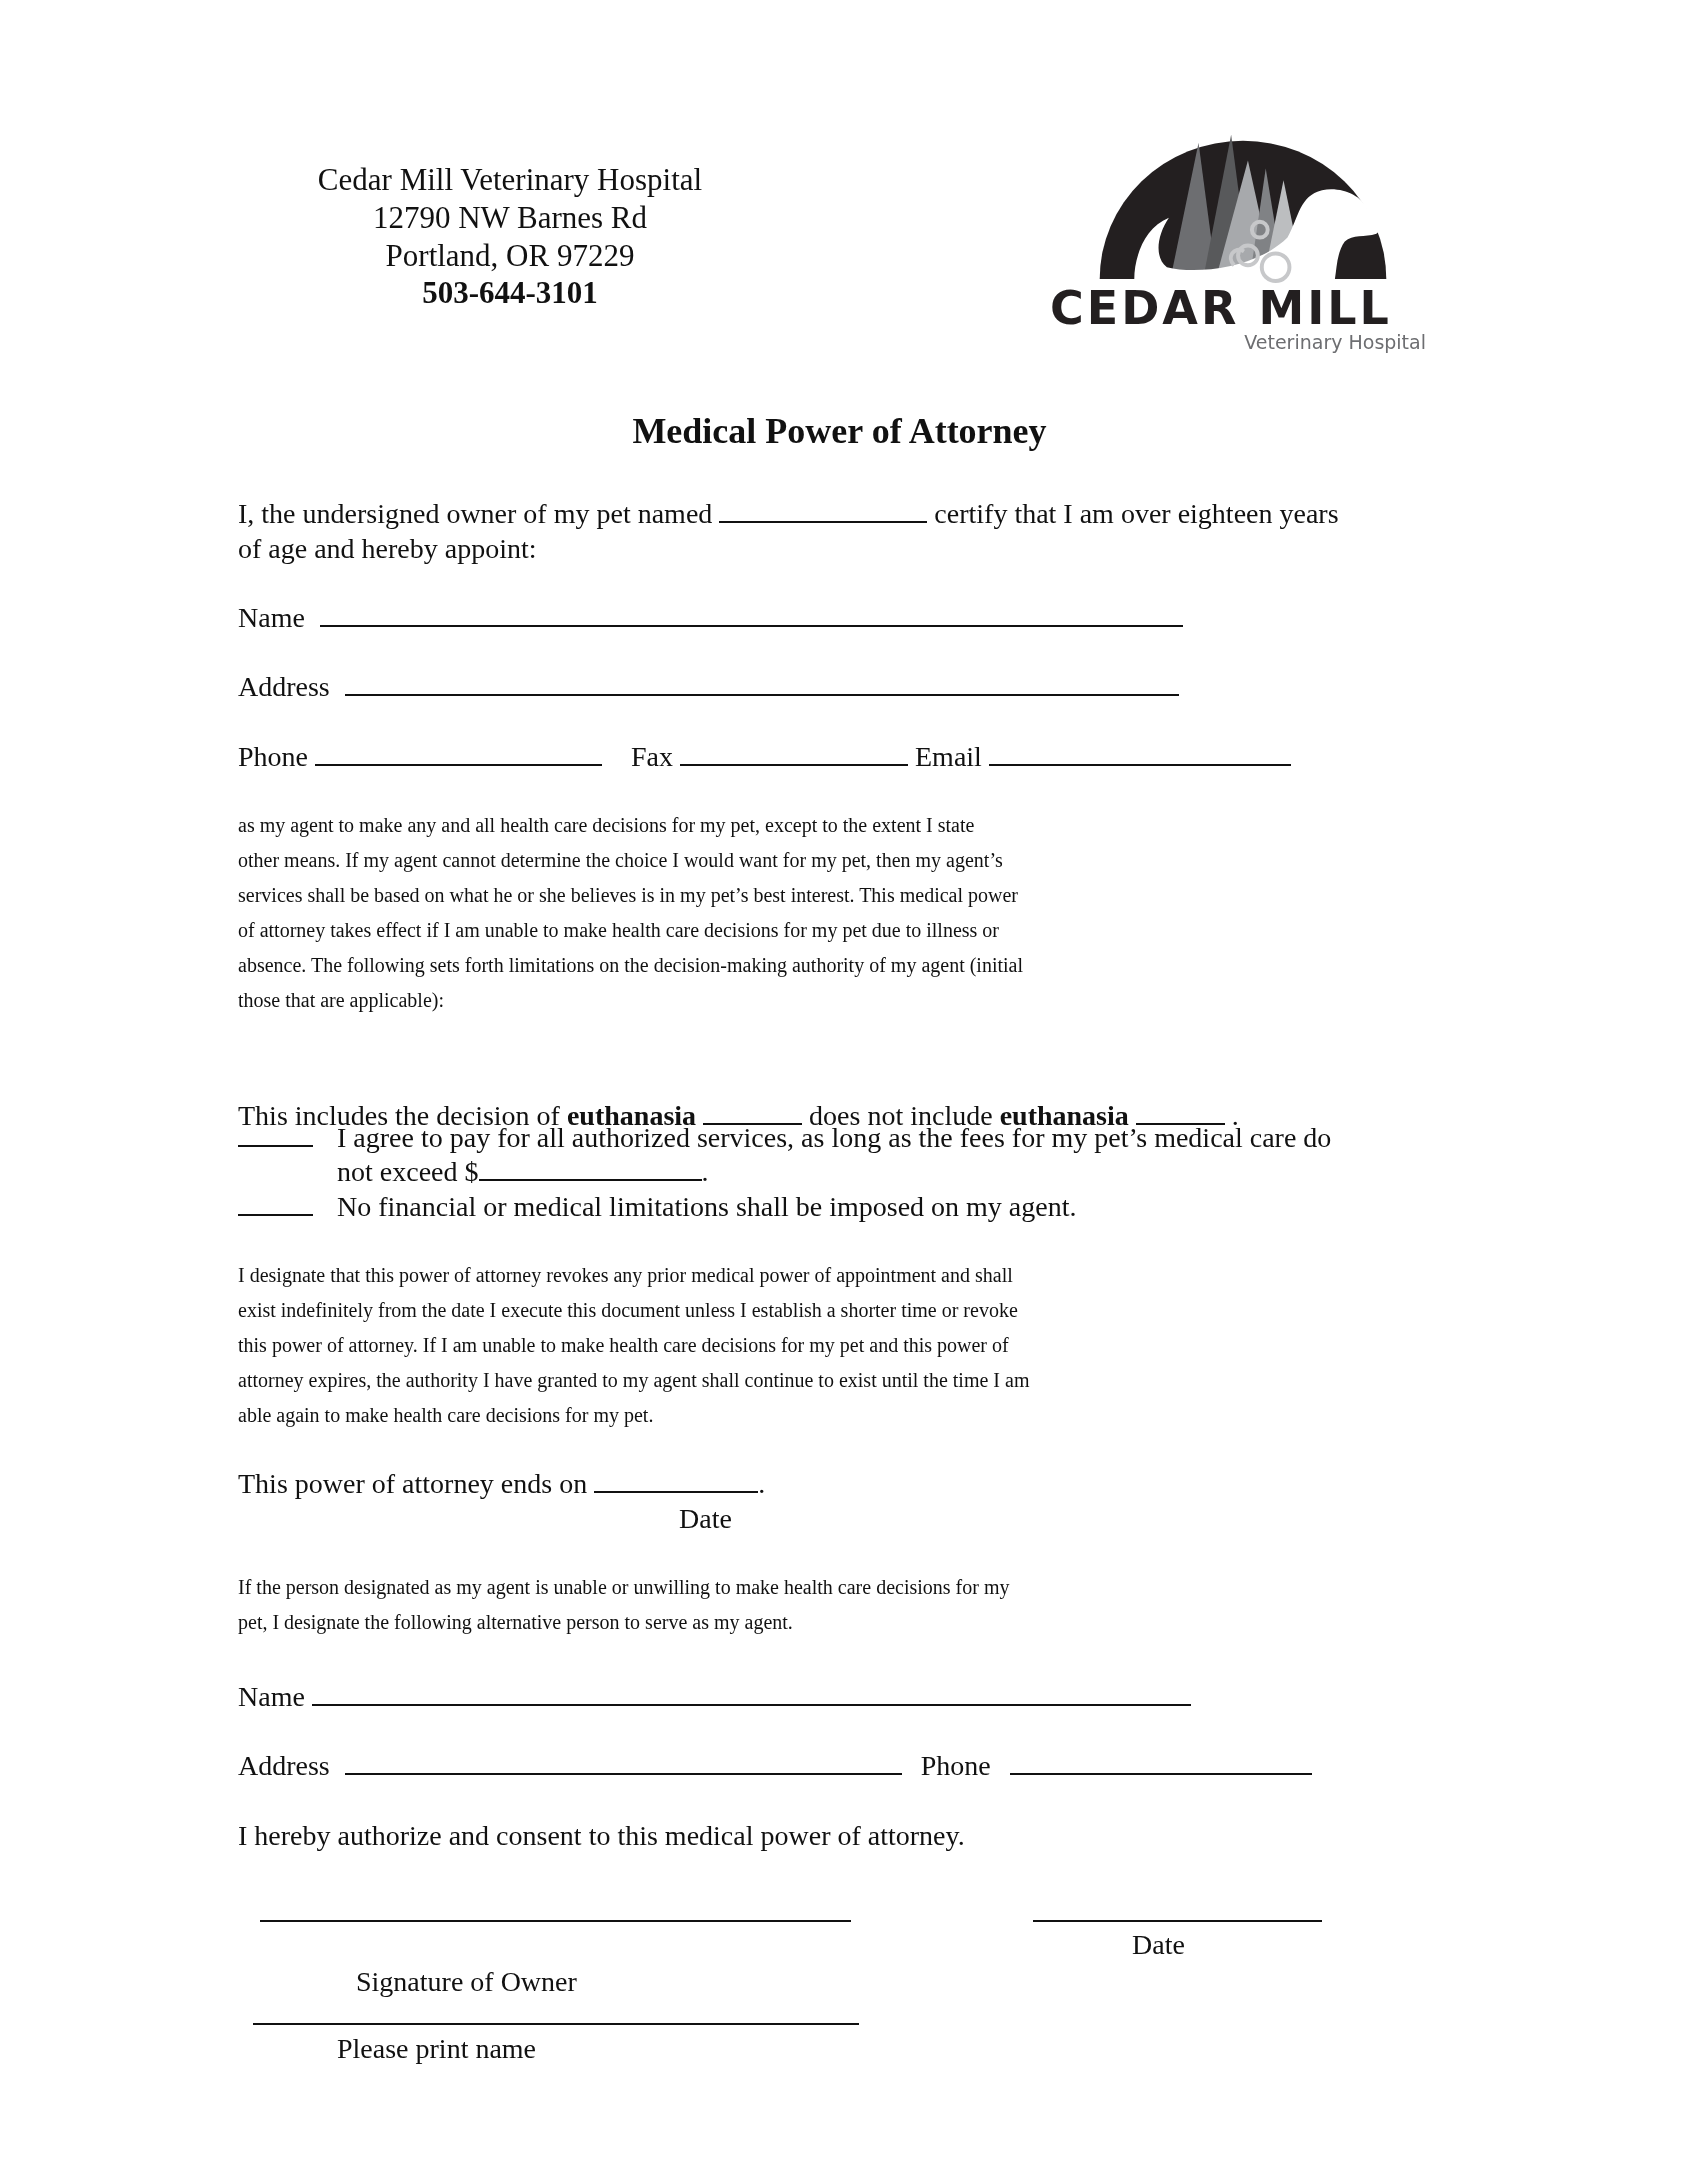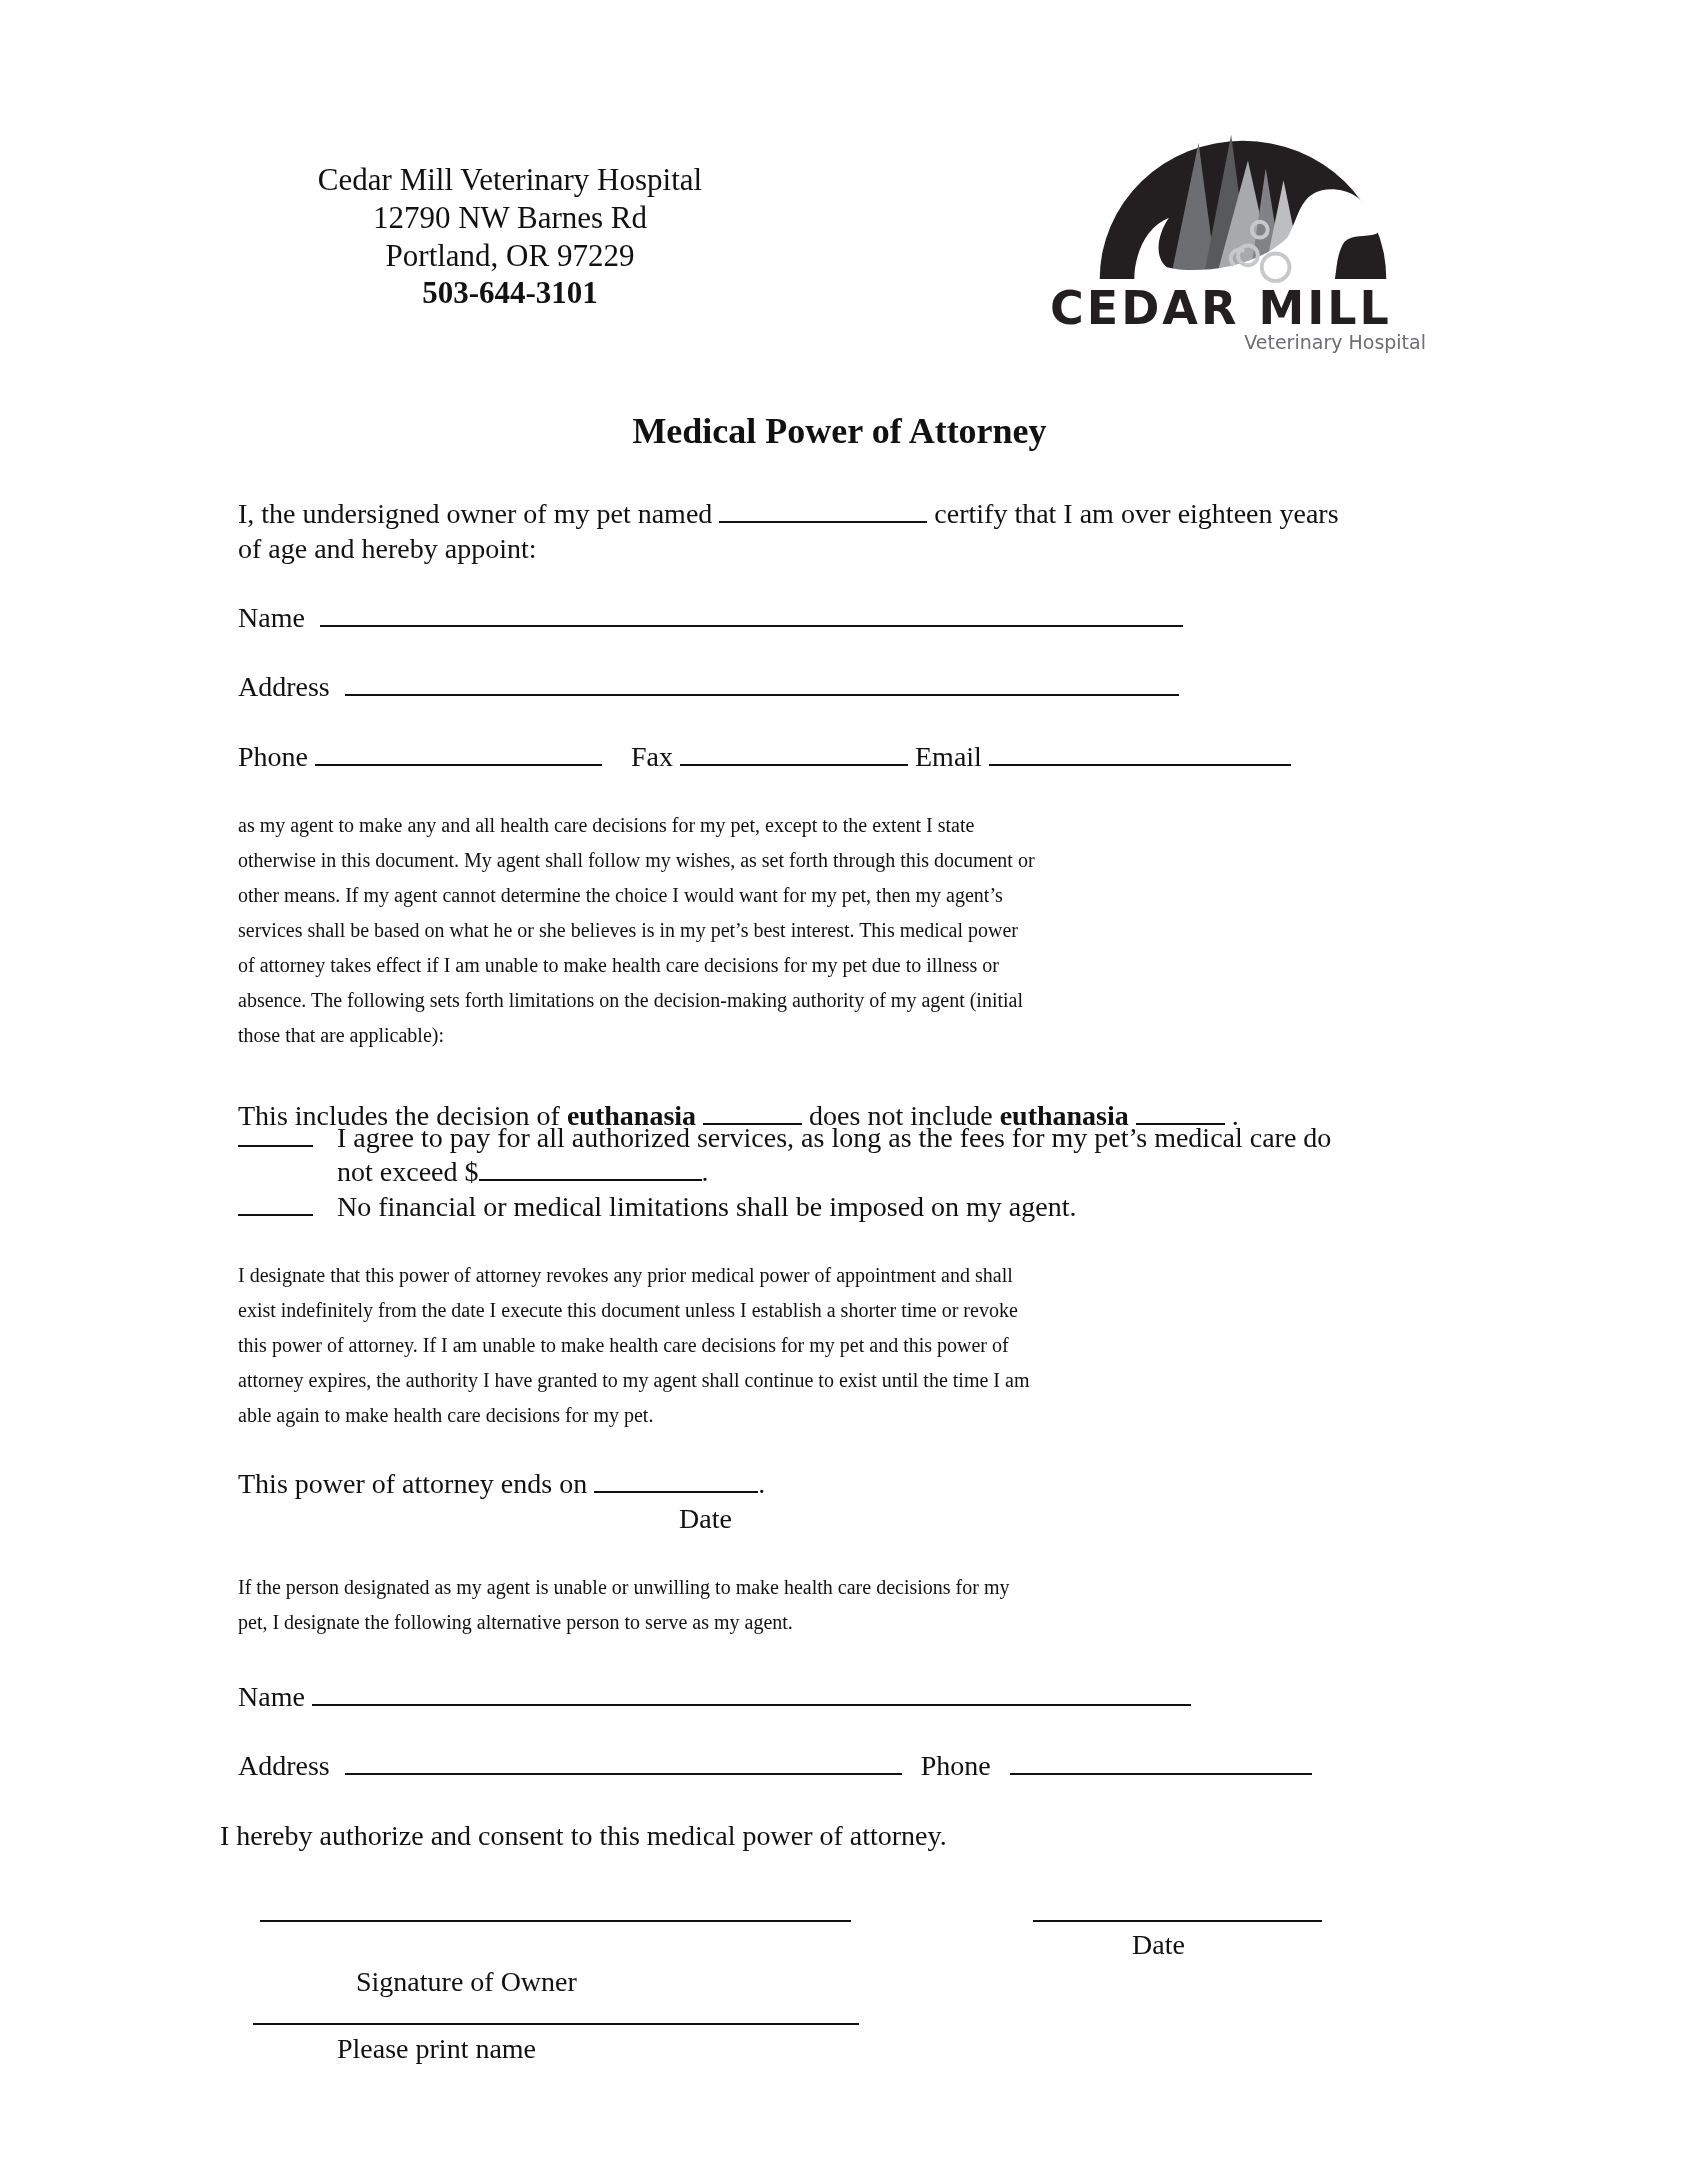--- a/index.html
+++ b/index.html
@@ -71,21 +71,20 @@
   <span>Phone</span>
   <span class="line" style="width:287px;"></span>
   <span style="margin-left:22px;">Fax</span>
   <span class="line" style="width:228px;"></span>
   <span>Email</span>
   <span class="line" style="width:302px;"></span>
 </div>
 
 <div class="abs para" style="top:808px;">
   <div class="row">as my agent to make any and all health care decisions for my pet, except to the extent I state</div>
-  <div class="row">otherwise in this document. My agent shall follow my wishes, as set forth through this document or</div>
   <div class="row">other means. If my agent cannot determine the choice I would want for my pet, then my agent’s</div>
   <div class="row">services shall be based on what he or she believes is in my pet’s best interest. This medical power</div>
   <div class="row">of attorney takes effect if I am unable to make health care decisions for my pet due to illness or</div>
   <div class="row">absence. The following sets forth limitations on the decision-making authority of my agent (initial</div>
   <div class="row">those that are applicable):</div>
 </div>
 
 <div class="abs txt" style="left:238px; top:1098px;font-family:Liberation Serif, serif;">
   <span>This includes the decision of</span>
   <span class="bold">euthanasia</span>
@@ -132,21 +131,21 @@
   <span>Name</span>
   <span class="line" style="width:879px;"></span>
 </div>
 <div class="abs txt" style="left:238px; top:1748px;">
   <span>Address</span>
   <span class="line" style="width:557px; margin-left:8px;"></span>
   <span style="margin-left:12px;">Phone</span>
   <span class="line" style="width:302px; margin-left:12px;"></span>
 </div>
 
-<div class="abs txt" style="left:220px; top:1818px;">I hereby authorize and consent to this medical power of attorney.</div>
+<div class="abs txt" style="left:238px; top:1818px;">I hereby authorize and consent to this medical power of attorney.</div>
 
 <div class="abs sigline" style="left:260px; top:1920px; width:591px;"></div>
 <div class="abs txt" style="left:337px; top:1964px;margin-left:19px;">Signature of Owner</div>
 
 <div class="abs sigline" style="left:1033px; top:1920px; width:289px;"></div>
 <div class="abs txt" style="left:1132px; top:1927px;">Date</div>
 
 <div class="abs sigline" style="left:253px; top:2023px; width:606px;"></div>
 <div class="abs txt" style="left:337px; top:2031px;">Please print name</div>
 

